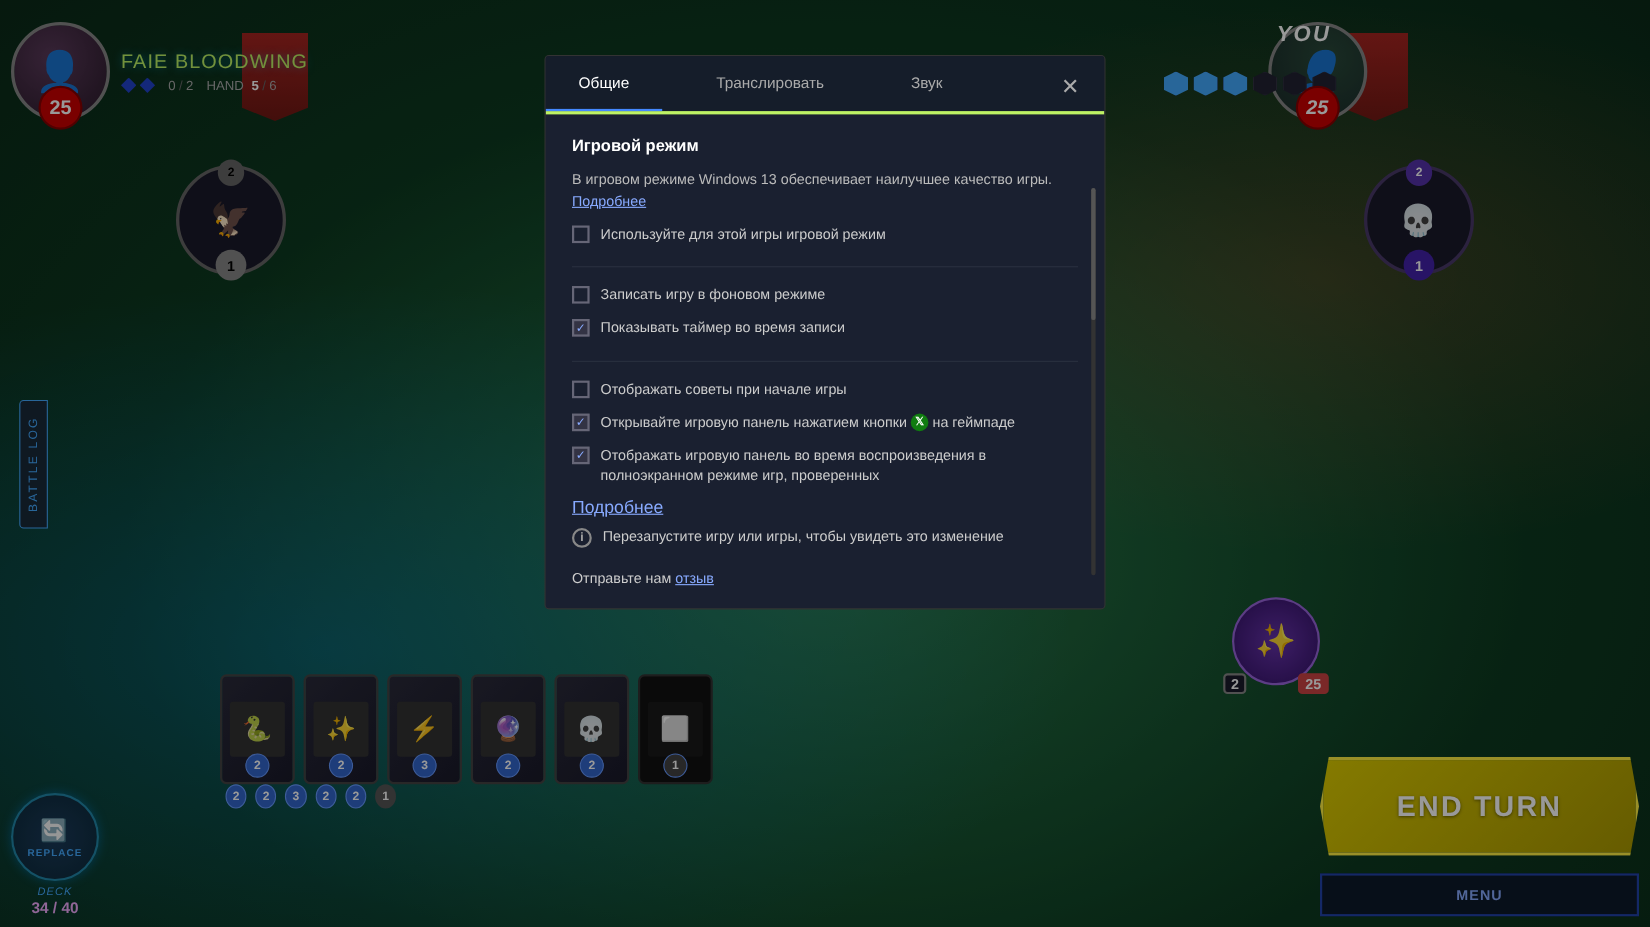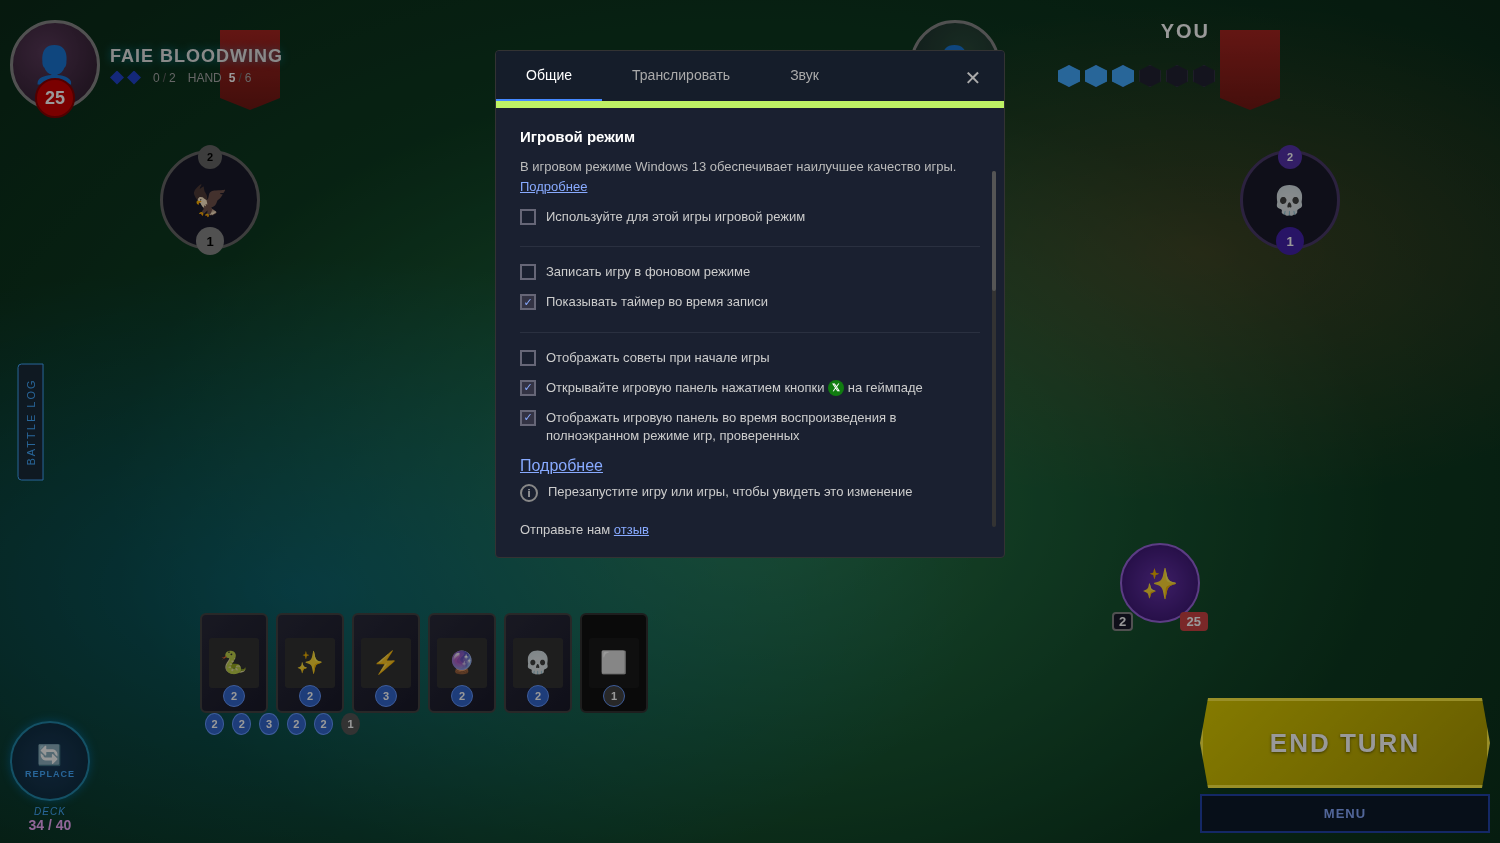--- a/index.html
+++ b/index.html
@@ -66,23 +66,24 @@
 
     .player-right {
       position: absolute;
       top: 0;
       right: 0;
       left: 60%;
       height: 130px;
       z-index: 5;
       display: flex;
       align-items: center;
-      justify-content: flex-start;
+      justify-content: center;
       padding: 10px;
       gap: 10px;
+      font-style: italic;
     }
 
     .avatar {
       width: 90px;
       height: 90px;
       border-radius: 50%;
       border: 3px solid #888;
       background: #2a2a3a;
       overflow: hidden;
       flex-shrink: 0;
@@ -136,23 +137,23 @@
       z-index: 6;
     }
 
     .player-info {
       display: flex;
       flex-direction: column;
       gap: 4px;
     }
 
     .player-name {
-      color: #e5e5e5;
+      color: #bef264;
       font-size: 18px;
-      font-weight: bold;
+      font-weight: normal;
       letter-spacing: 1px;
       text-shadow: 0 0 8px rgba(0,200,255,0.5);
     }
 
     .player-stats {
       display: flex;
       gap: 12px;
       align-items: center;
     }
 
@@ -382,21 +383,21 @@
     }
 
     
     .bottom-right {
       position: absolute;
       bottom: 0;
       right: 0;
       z-index: 10;
       display: flex;
       flex-direction: column;
-      gap: 6px;
+      gap: 16px;
       padding: 10px;
     }
 
     .end-turn-btn {
       background: linear-gradient(135deg, #ddcc00, #aa9900);
       border: 3px solid #ffee44;
       clip-path: polygon(8px 0%, calc(100% - 8px) 0%, 100% 50%, calc(100% - 8px) 100%, 8px 100%, 0% 50%);
       width: 290px;
       height: 90px;
       display: flex;
@@ -492,22 +493,23 @@
       background: #1a2030;
       border: 1px solid #333;
       border-radius: 4px;
       position: relative;
       overflow: hidden;
     }
 
     .settings-tabs {
       display: flex;
       background: #151d2a;
-      border-bottom: 7px solid #bef264;
+      border-bottom: 3px solid #bef264;
       padding: 0;
+      gap: 19px;
     }
 
     .settings-tab {
       padding: 16px 30px;
       color: #aaa;
       font-size: 14px;
       cursor: pointer;
       border-bottom: 2px solid transparent;
       white-space: nowrap;
     }

